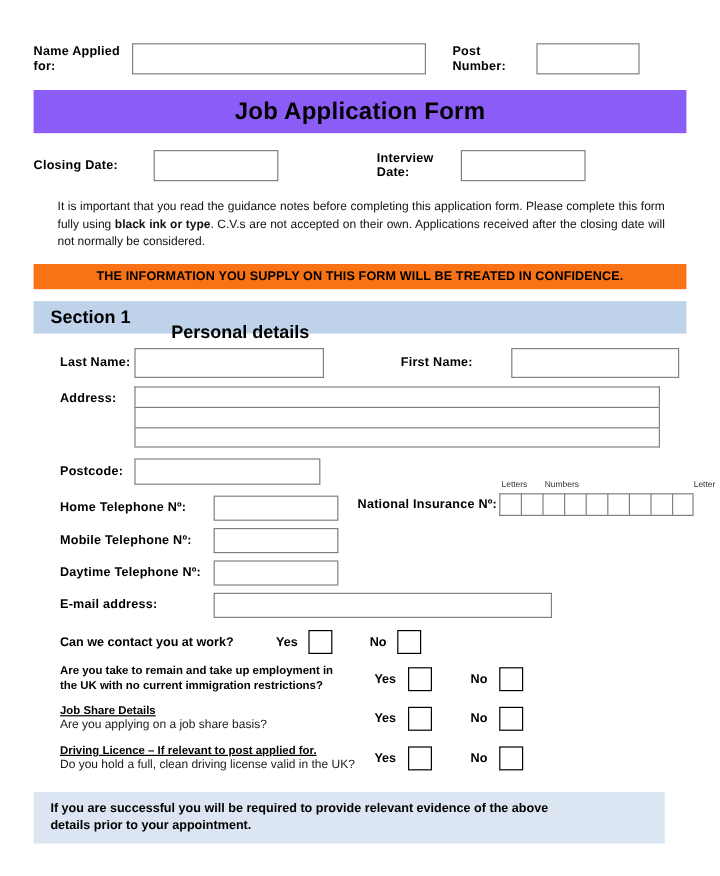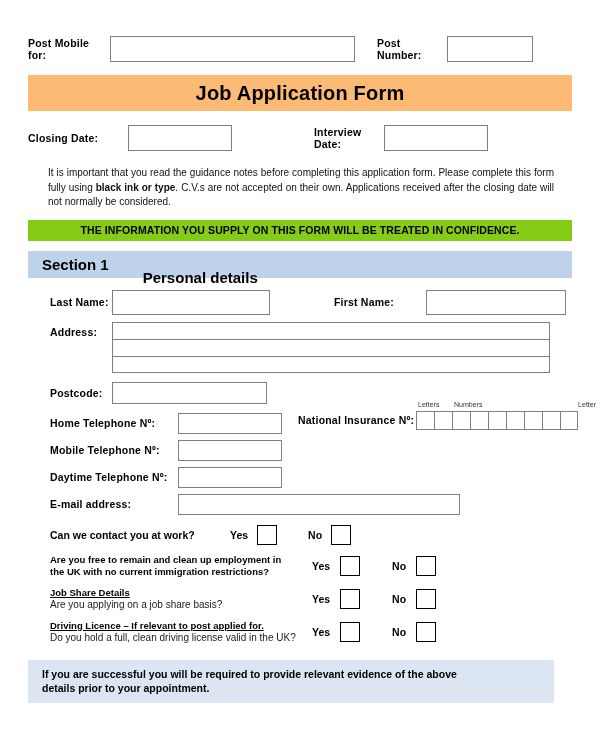--- a/index.html
+++ b/index.html
@@ -42,21 +42,21 @@
   }
   .post-row .lbl-post { width: 82px; }
   .post-applied-box { width: 245px; height: 26px; }
   .post-num-lbl { width: 70px; margin-left: 22px; }
   .post-number-box { width: 86px; height: 26px; }
 
   
   .title-banner {
     margin-top: 13px;
     height: 36px;
-    background: #fdba74;
+    background: #8b5cf6;
     display: flex;
     align-items: center;
     justify-content: center;
   }
   .title-banner span {
     font-size: 20px;
     font-weight: bold;
     letter-spacing: 0.2px;
   }
 
@@ -78,21 +78,21 @@
     font-size: 10px;
     line-height: 14.5px;
     text-align: justify;
     color: #111;
   }
   .guidance b { font-weight: bold; }
 
   
   .confidence {
     margin-top: 10px;
-    background: #84cc16;
+    background: #f97316;
     height: 21px;
     display: flex;
     align-items: center;
     justify-content: center;
   }
   .confidence span {
     font-size: 10.5px;
     font-weight: bold;
     letter-spacing: 0.1px;
   }
@@ -253,21 +253,21 @@
     font-weight: bold;
     line-height: 14px;
   }
 </style>
 </head>
 <body>
 
 <div class="page">
 
   <div class="post-row">
-    <div class="lbl lbl-post">Post Mobile for:</div>
+    <div class="lbl lbl-post">Name Applied for:</div>
     <div class="box post-applied-box"></div>
     <div class="lbl post-num-lbl">Post Number:</div>
     <div class="box post-number-box"></div>
   </div>
 
   <div class="title-banner">
     <span>Job Application Form</span>
   </div>
 
   <div class="dates-row">
@@ -359,21 +359,21 @@
     <div class="work-row">
       <div class="q">Can we contact you at work?</div>
       <span class="yn-lbl yes-lbl">Yes</span>
       <span class="cbx"></span>
       <span class="yn-lbl no-lbl">No</span>
       <span class="cbx"></span>
     </div>
 
     <div class="q-block">
       <div class="q-text">
-        <div class="q-main">Are you free to remain and clean up employment in</div>
+        <div class="q-main">Are you take to remain and take up employment in</div>
         <div class="q-main">the UK with no current immigration restrictions?</div>
       </div>
       <div class="q-answers">
         <span class="yn-lbl yes-lbl">Yes</span>
         <span class="cbx"></span>
         <span class="yn-lbl no-lbl">No</span>
         <span class="cbx"></span>
       </div>
     </div>
 

